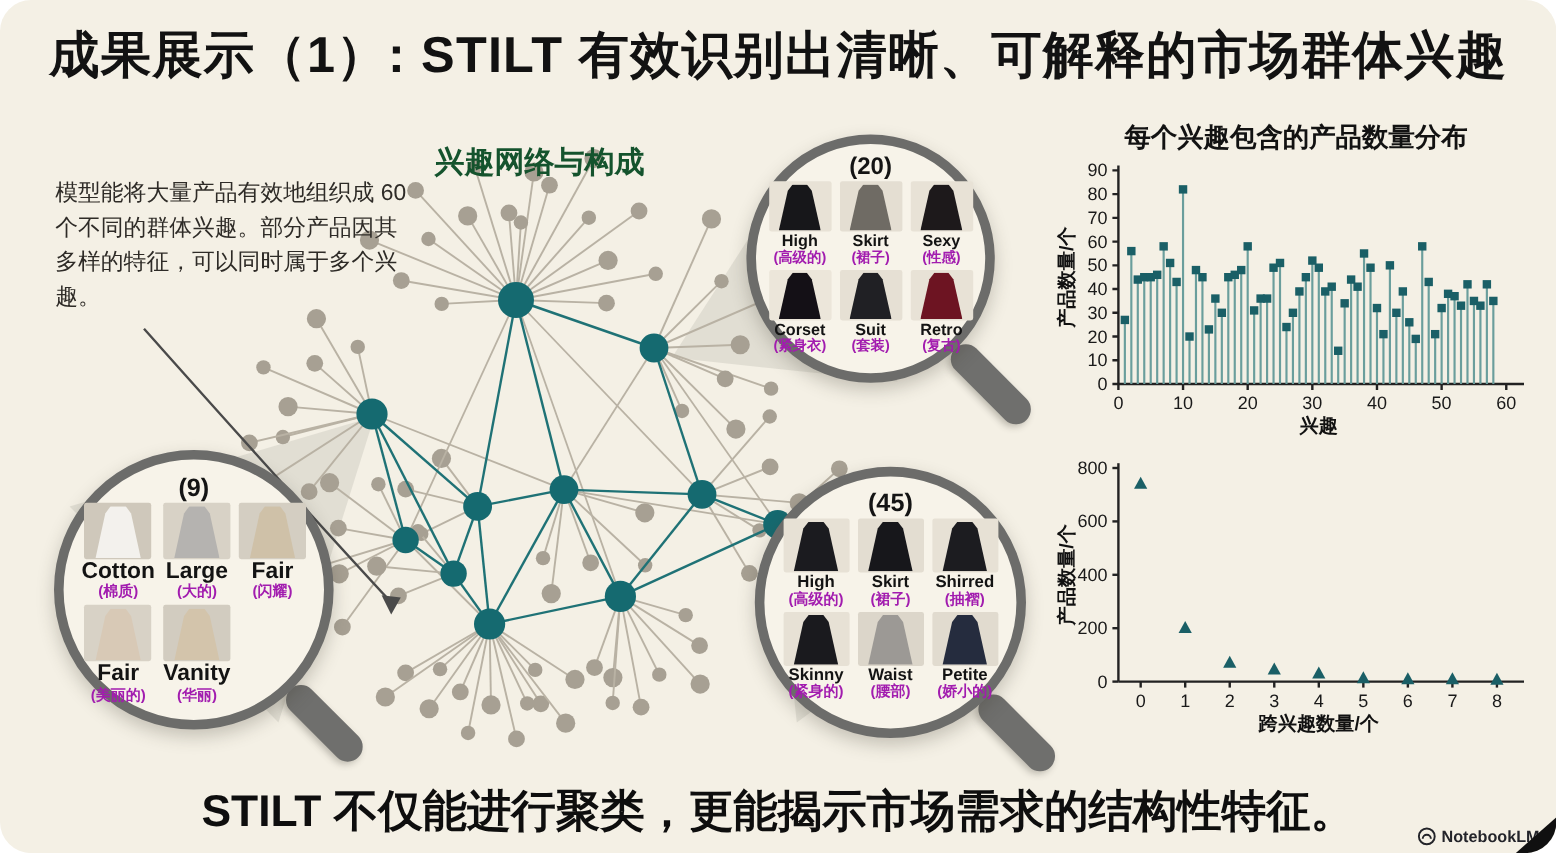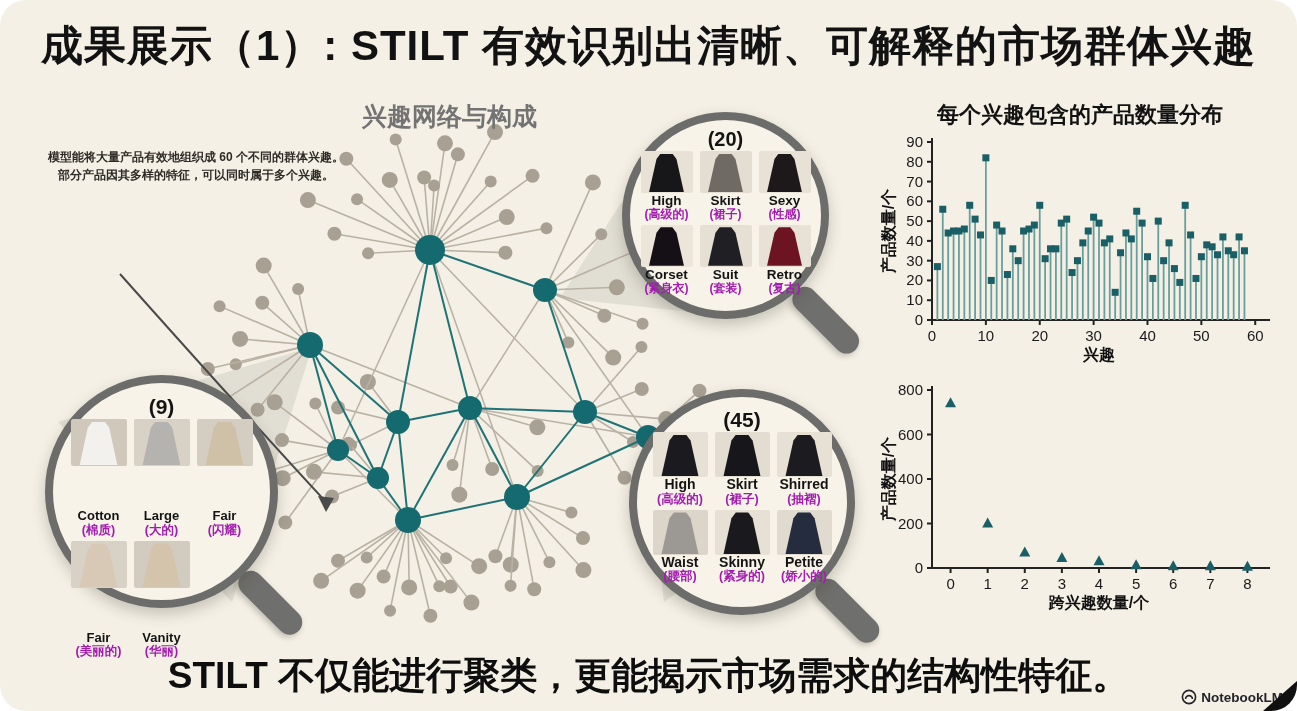--- a/index.html
+++ b/index.html
@@ -7,25 +7,25 @@
   .slide{
     position:relative;width:1297px;height:711px;background:#f4f0e5;
     border-radius:26px;overflow:hidden;color:#151515;
   }
   .page-title{
     position:absolute;left:0;right:0;top:18px;margin:0;text-align:center;
     font-size:42px;font-weight:800;letter-spacing:1px;color:#121212;
   }
   .annotation{
     position:absolute;left:46px;top:148px;width:300px;
-    font-size:12px;line-height:1.5;font-weight:700;color:#2e2b27;text-align:center;
+    font-size:19px;line-height:1.5;font-weight:400;color:#2e2b27;
   }
   .network-label{
-    position:absolute;left:362px;top:100px;width:260px;
-    font-size:25px;font-weight:800;color:#737373;
+    position:absolute;left:362px;top:118px;width:260px;
+    font-size:25px;font-weight:800;color:#14532d;
   }
   svg.netsvg{position:absolute;left:0;top:0;width:1297px;height:711px;}
   
   .mag{
     position:absolute;border-radius:50%;background:#f7f3e9;
     border:8px solid #6c6c6a;box-sizing:border-box;
     display:flex;flex-direction:column;align-items:center;justify-content:flex-start;
     box-shadow:0 6px 14px rgba(60,55,45,.25);
   }
   .mag .count{font-weight:800;color:#141414;}
@@ -37,21 +37,21 @@
   .tile .en{font-weight:800;color:#131313;line-height:1.12;}
   .tile .zh{font-weight:700;color:#a21caf;line-height:1.05;}
   .mag19{left:622px;top:112px;width:207px;height:207px;padding-top:8px;}
   .mag19 .count{font-size:20px;}
   .mag19 .ph{width:52px;height:42px;}
   .mag19 .en{font-size:13.5px;}
   .mag19 .zh{font-size:12px;}
   .mag9{left:45px;top:375px;width:233px;height:233px;padding-top:12px;}
   .mag9 .count{font-size:21px;}
   .mag9 .ph{width:56px;height:47px;}
-  .mag9 .en{font-size:13px;margin-top:43px;}
+  .mag9 .en{font-size:19px;}
   .mag9 .zh{font-size:12.5px;}
   .mag45{left:629px;top:389px;width:226px;height:226px;padding-top:11px;}
   .mag45 .count{font-size:21px;}
   .mag45 .ph{width:55px;height:45px;}
   .mag45 .en{font-size:14px;}
   .mag45 .zh{font-size:12.5px;}
   .handle{
     position:absolute;height:25px;border-radius:13px;background:#6f6f6d;
     transform-origin:0 50%;transform:rotate(45deg);
     box-shadow:0 3px 6px rgba(60,55,45,.3);
@@ -410,32 +410,32 @@
           <div class="zh">(裙子)</div>
         </div>
         <div class="tile">
           <div class="ph" style="background: rgb(231, 225, 213);">
             <div class="garment" style="background: rgb(28, 28, 32);"></div>
           </div>
           <div class="en">Shirred</div>
           <div class="zh">(抽褶)</div>
         </div>
         <div class="tile">
+          <div class="ph" style="background: rgb(231, 225, 213);">
+            <div class="garment" style="background: rgb(26, 26, 30);"></div>
+          </div>
+          <div class="en">Skinny</div>
+          <div class="zh">(紧身的)</div>
+        </div>
+        <div class="tile">
           <div class="ph" style="background: rgb(220, 214, 202);">
             <div class="garment" style="background: rgb(156, 153, 149);"></div>
           </div>
           <div class="en">Waist</div>
           <div class="zh">(腰部)</div>
-        </div>
-        <div class="tile">
-          <div class="ph" style="background: rgb(231, 225, 213);">
-            <div class="garment" style="background: rgb(26, 26, 30);"></div>
-          </div>
-          <div class="en">Skinny</div>
-          <div class="zh">(紧身的)</div>
         </div>
         <div class="tile">
           <div class="ph" style="background: rgb(225, 219, 207);">
             <div class="garment" style="background: rgb(37, 44, 62);"></div>
           </div>
           <div class="en">Petite</div>
           <div class="zh">(娇小的)</div>
         </div>
       </div>
   </div>

